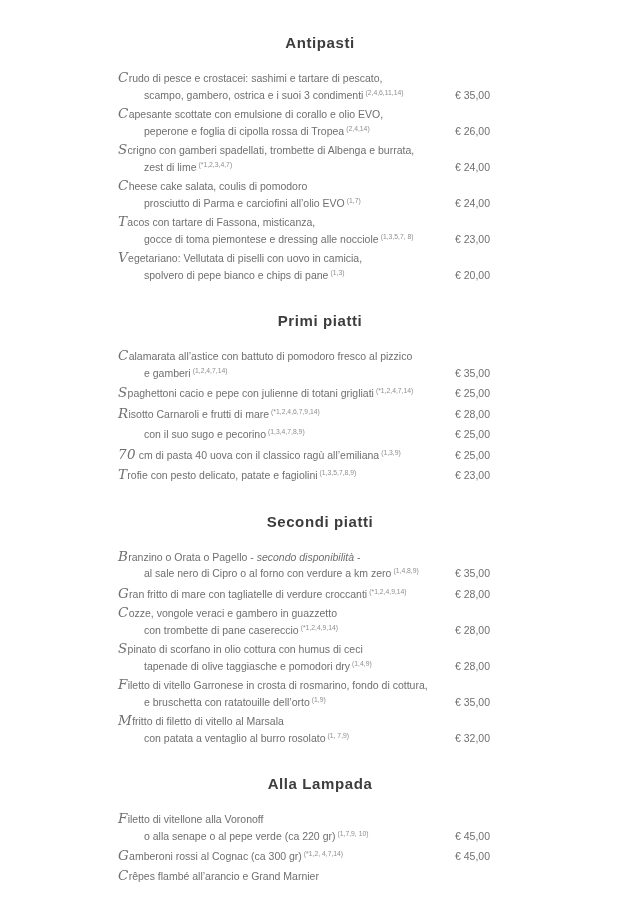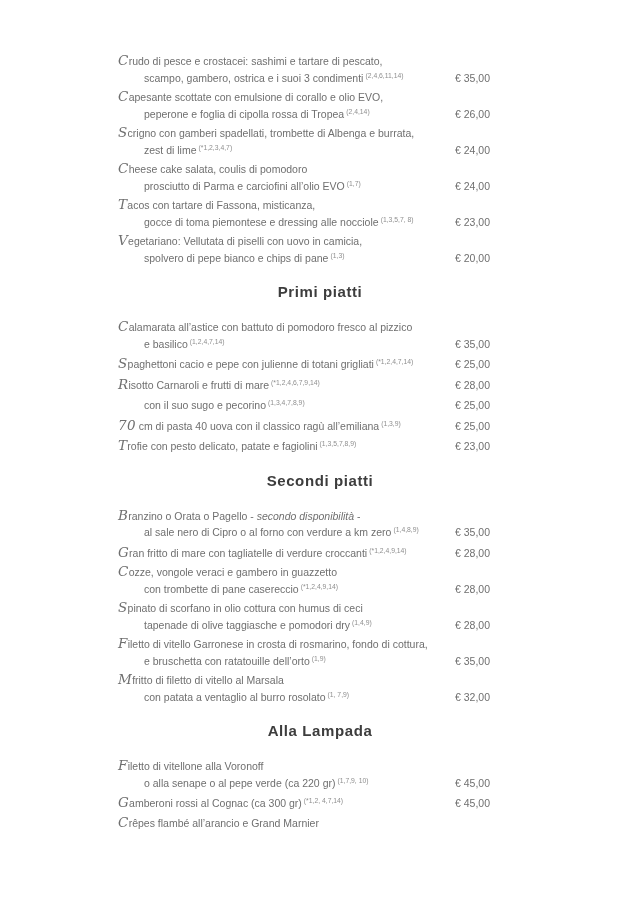--- a/index.html
+++ b/index.html
@@ -6,21 +6,21 @@
   .page {
     position: relative;
     width: 640px;
     min-height: 905px;
     margin: 0 auto;
     background: #ffffff;
     font-family: "Liberation Sans", sans-serif;
     box-sizing: border-box;
     padding-top: 34px;
   }
-  .section + .section { margin-top: 18px; }
+  .section + .section { margin-top: 30px; }
   .section-title {
     text-align: center;
     font-weight: bold;
     font-size: 15px;
     letter-spacing: 0.6px;
     color: #3d3d3d;
   }
   .section-items {
     padding: 0 150px 0 118px;
     margin-top: 19px;
@@ -51,20 +51,21 @@
     margin-left: 2px;
   }
   .seg-italic { font-style: italic; }
 </style>
 </head>
 <body>
 
 <div class="page">
   <div id="menu-root">
       <div class="section">
+        <div class="section-title">Antipasti</div>
         <div class="section-items">
           <div class="item">
             <div class="line">
               <span class="text"><span class="seg-initial">C</span><span class="seg-normal">rudo di pesce e crostacei: sashimi e tartare di pescato,</span></span>
             </div>
             <div class="line indent">
               <span class="text"><span class="seg-normal">scampo, gambero, ostrica e i suoi 3 condimenti</span><span class="seg-sup">(2,4,6,11,14)</span></span>
               <span class="price">€ 35,00</span>
             </div>
           </div>
@@ -116,21 +117,21 @@
         </div>
       </div>
       <div class="section">
         <div class="section-title">Primi piatti</div>
         <div class="section-items">
           <div class="item">
             <div class="line">
               <span class="text"><span class="seg-initial">C</span><span class="seg-normal">alamarata all’astice con battuto di pomodoro fresco al pizzico</span></span>
             </div>
             <div class="line indent">
-              <span class="text"><span class="seg-normal">e basilico</span><span class="seg-sup">(1,2,4,7,14)</span></span>
+              <span class="text"><span class="seg-normal">e gamberi</span><span class="seg-sup">(1,2,4,7,14)</span></span>
               <span class="price">€ 35,00</span>
             </div>
           </div>
           <div class="item">
             <div class="line">
               <span class="text"><span class="seg-initial">S</span><span class="seg-normal">paghettoni cacio e pepe con julienne di totani grigliati</span><span class="seg-sup">(*1,2,4,7,14)</span></span>
               <span class="price">€ 25,00</span>
             </div>
           </div>
           <div class="item">

